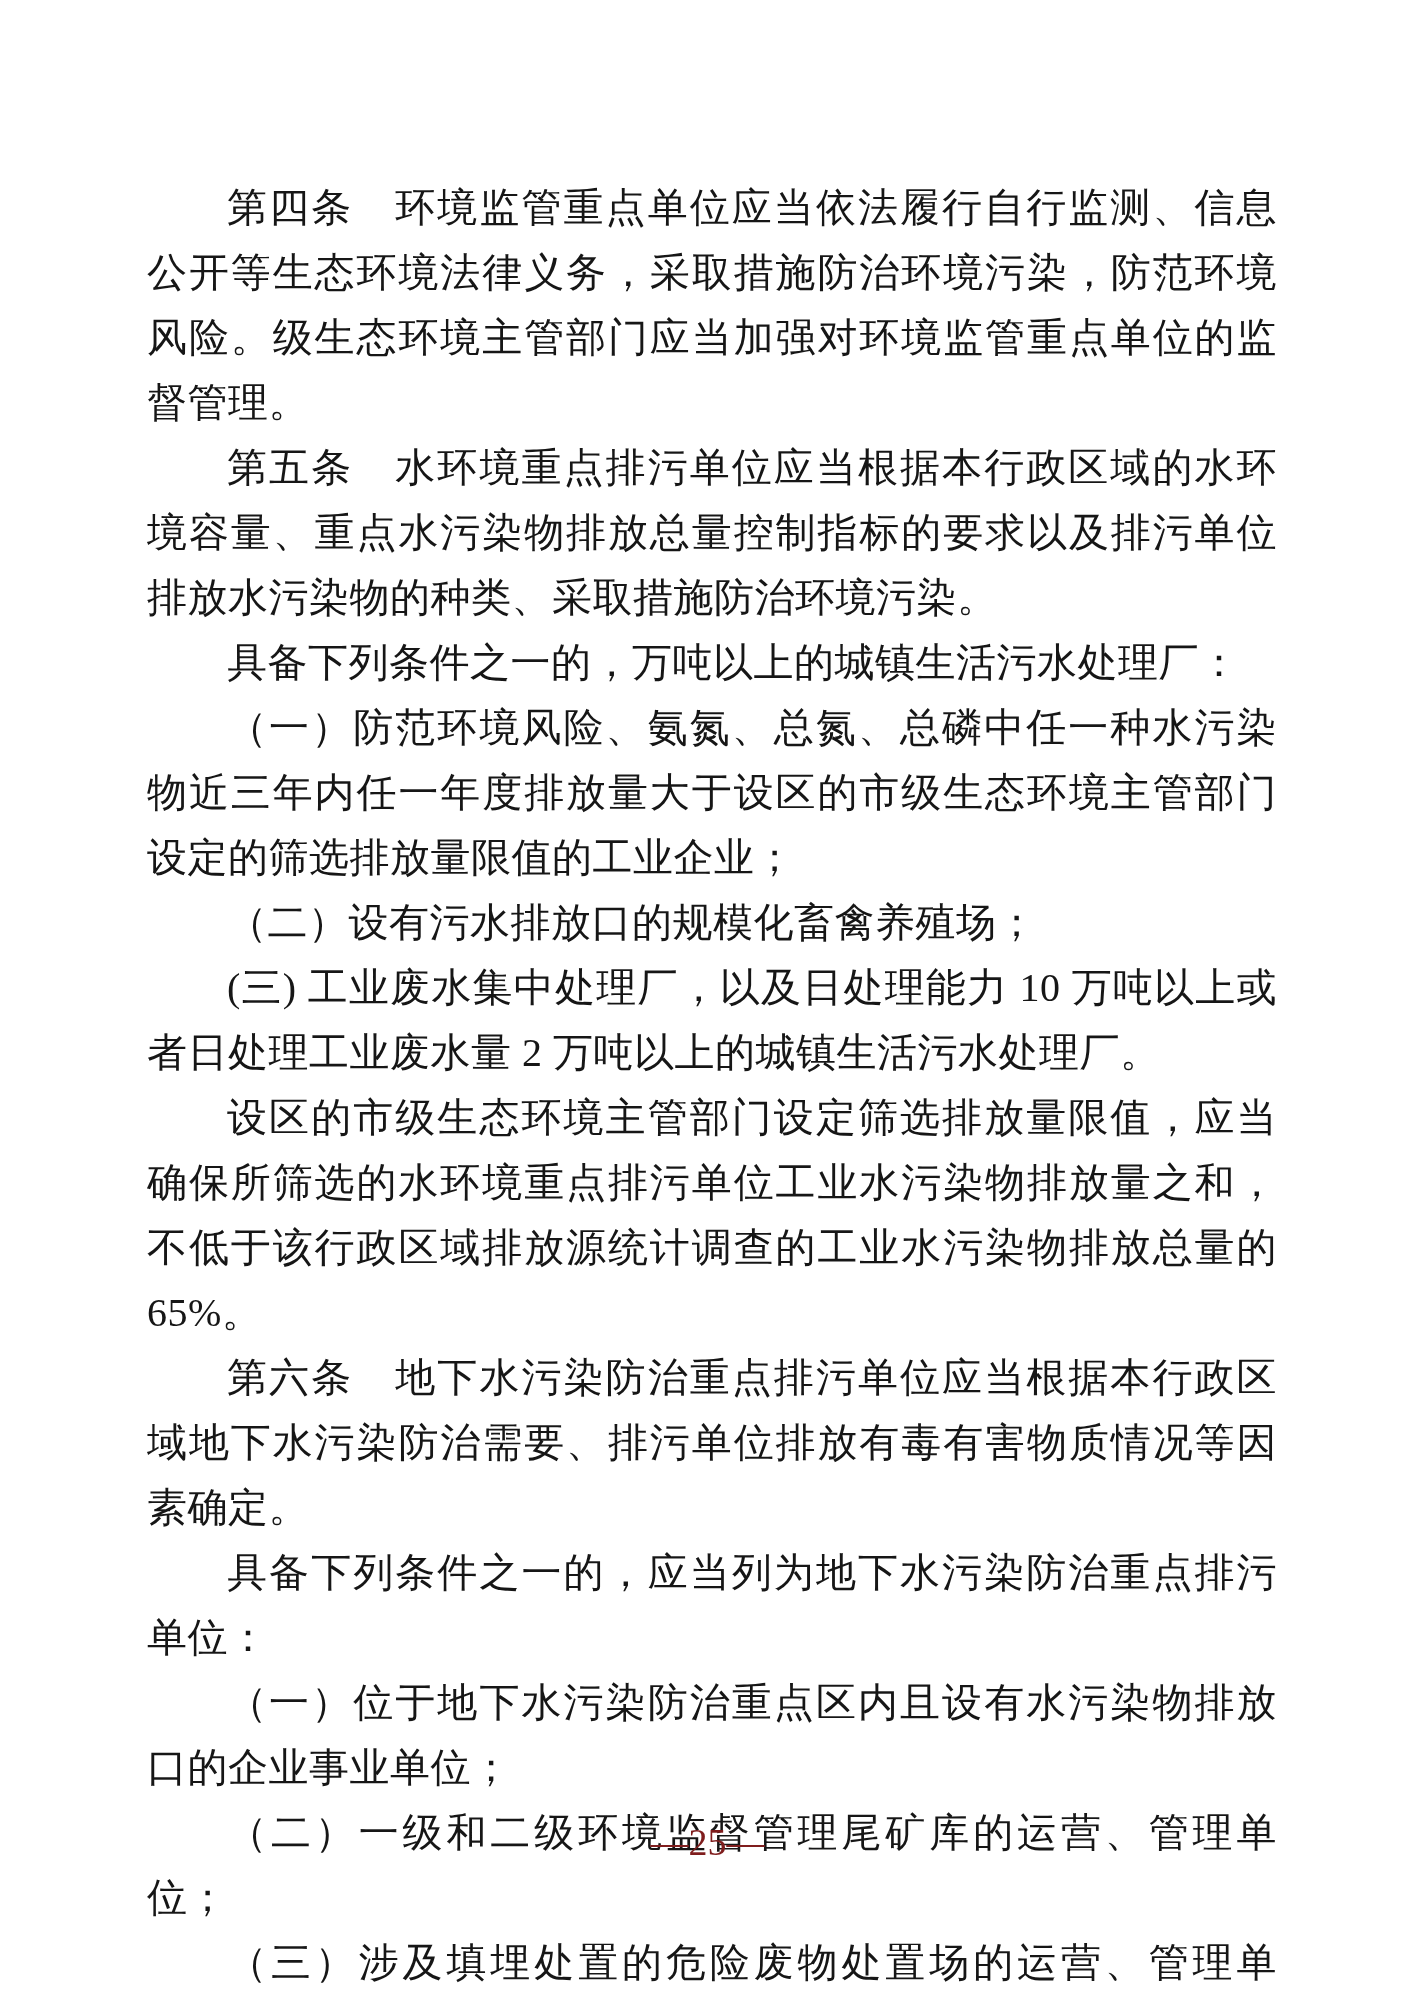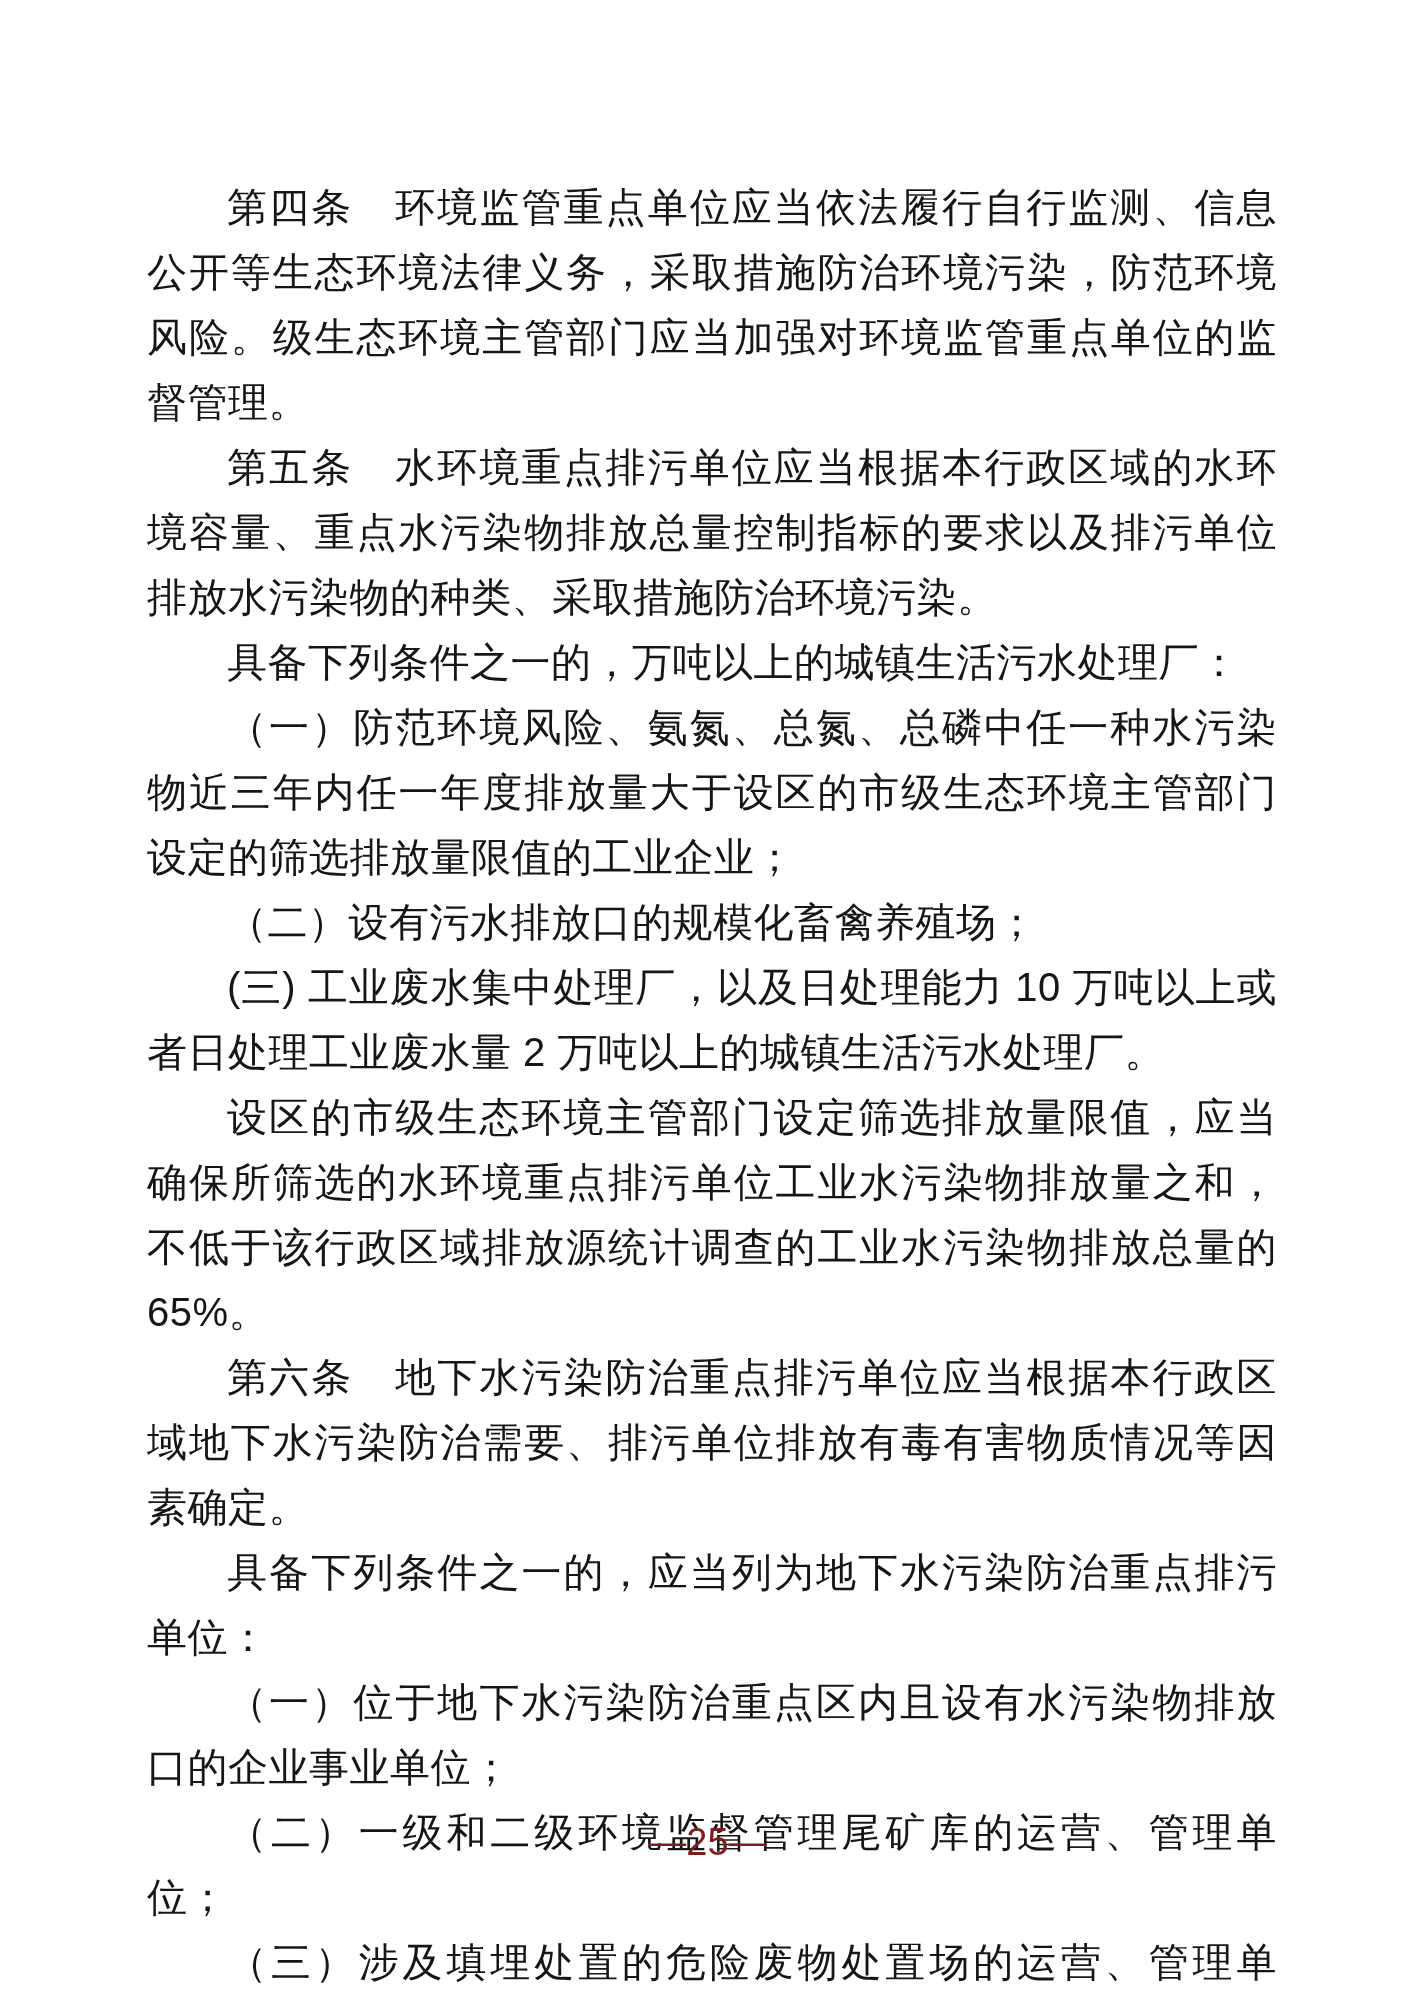--- a/index.html
+++ b/index.html
@@ -6,21 +6,21 @@
     margin: 0;
     padding: 0;
     background: #ffffff;
   }
   .page {
     position: relative;
     width: 1415px;
     height: 2000px;
     background: #ffffff;
     overflow: hidden;
-    font-family: Liberation Sans, sans-serif;
+    font-family: Liberation Serif, serif;
     color: #161616;
   }
   .text-block {
     position: absolute;
     left: 147px;
     top: 175px;
     width: 1130px;
   }
   .para {
     margin: 0;

